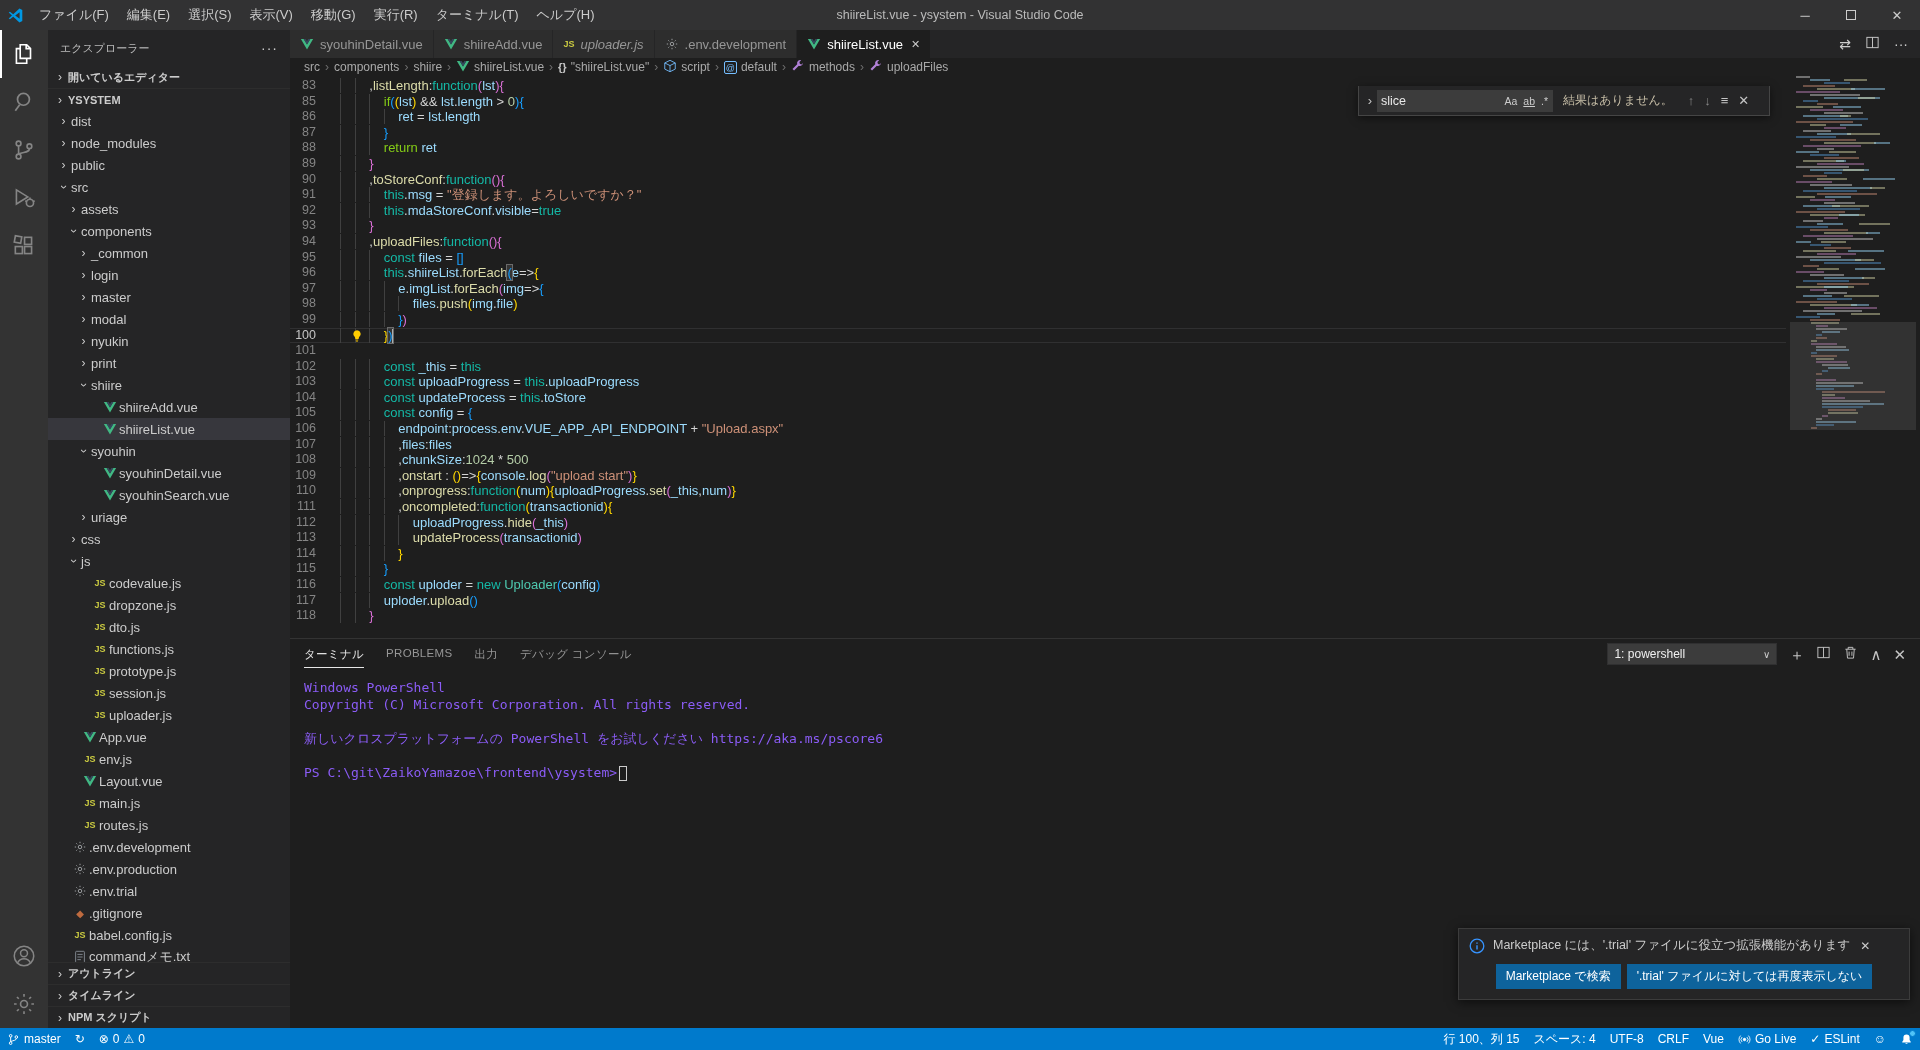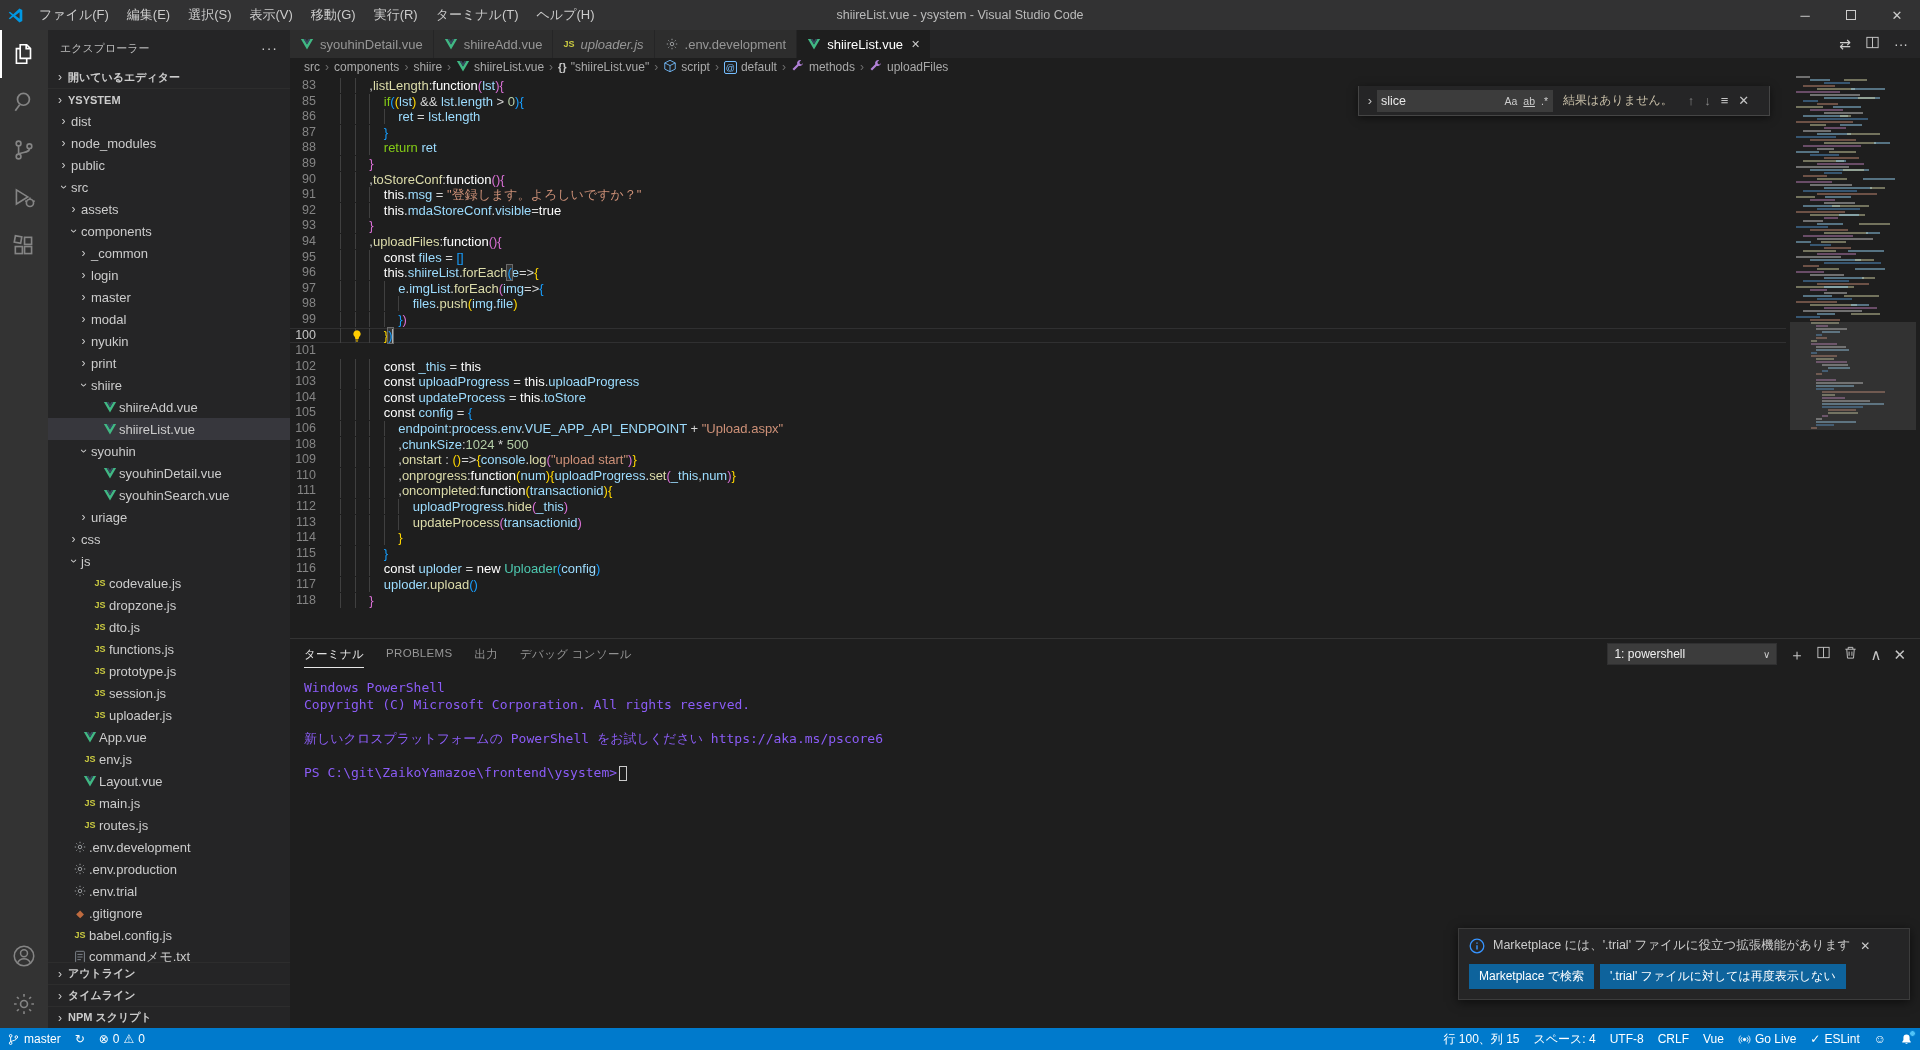--- a/index.html
+++ b/index.html
@@ -67,21 +67,21 @@
   
   #code-area { position:absolute; left:0; top:46px; right:0; bottom:390px; background:#1e1e1e; overflow:hidden; }
   #code-lines { position:absolute; left:0; top:2px; right:134px; }
   .code-line { display:flex; height:15.6px; line-height:15.6px; font-family:Liberation Sans, sans-serif; font-size:13px; position:relative; }
   .code-line .ln { flex:0 0 36px; text-align:right; padding-right:10px; color:#858585; font-size:12.5px; }
   .code-line .lc { white-space:pre; color:#d4d4d4; }
   .code-line.active { box-shadow:inset 0 1px 0 #303031, inset 0 -1px 0 #303031; }
   .code-line.active .ln { color:#c6c6c6; }
   .ind { white-space:pre; }
   .ind.gl { box-shadow:inset 1px 0 0 #404040; }
-  .tk-kw{color:#ffffff} .tk-flow{color:#84cc16} .tk-var{color:#9cdcfe} .tk-fn{color:#dcdcaa}
+  .tk-kw{color:#14b8a6} .tk-flow{color:#84cc16} .tk-var{color:#9cdcfe} .tk-fn{color:#dcdcaa}
   .tk-str{color:#ce9178} .tk-num{color:#b5cea8} .tk-cls{color:#4ec9b0} .tk-p{color:#d4d4d4}
   .br0{color:#ffd700} .br1{color:#da70d6} .br2{color:#179fff}
   .bm { outline:1px solid #6a6a6a; background:rgba(120,120,120,.25); }
   .cursor { display:inline-block; width:2px; height:14px; background:#aeafad; vertical-align:middle; margin-left:-1px; }
   #lightbulb { position:absolute; left:60px; width:14px; height:14px; top:1px; }
 
   
   #minimap { position:absolute; right:4px; top:0; width:126px; bottom:0; }
   .mm-row { position:relative; height:3px; }
   .mm-seg { position:absolute; top:0; height:2px; opacity:.45; }
@@ -119,21 +119,21 @@
   #sb-right { margin-left:auto; display:flex; align-items:flex-start; }
   .sb-icon { font-size:12px; }
   .bell-wrap { position:relative; display:flex; }
   .bell-dot { position:absolute; right:-3px; top:-3px; width:7px; height:7px; border-radius:50%; background:#4fc3f7; border:1px solid #007acc; }
 
   
   #toast { position:absolute; right:10px; bottom:50px; width:452px; background:#252526; border:1px solid #3c3c3c; box-shadow:0 2px 10px rgba(0,0,0,.6); z-index:50; }
   #toast-head { display:flex; align-items:center; padding:8px 10px 4px; font-size:12.5px; color:#cccccc; }
   #toast-head svg { width:16px; height:16px; margin-right:8px; flex:0 0 16px; }
   #toast-close { margin-left:10px; color:#cccccc; font-size:12px; }
-  #toast-buttons { display:flex; justify-content:flex-start; gap:6px; padding:6px 10px 10px; }
+  #toast-buttons { display:flex; justify-content:center; gap:6px; padding:6px 10px 10px; }
   .toast-btn { background:#0e639c; color:#ffffff; border:none; font-size:12px; padding:4px 10px; cursor:pointer; font-family:inherit; white-space:nowrap; }
 </style>
 </head>
 <body>
 
 <div id="titlebar">
   <span class="logo">
     <svg width="17" height="17" viewBox="0 0 24 24">
         <path fill="#0098e4" d="M17.6 2.2 8.8 10.3 4.2 6.8 2.4 7.7l4.6 4.3-4.6 4.3 1.8.9 4.6-3.5 8.8 8.1 4-1.9V4.1l-4-1.9zm.2 5.1v9.4L11.6 12l6.2-4.7z"></path>
       </svg>
@@ -700,20 +700,24 @@
           </div>
           <div class="code-line">
             <span class="ln">105</span>
             <span class="lc"><span class="ind">    </span><span class="ind gl">    </span><span class="ind gl">    </span><span class="ind gl">    </span><span class="tk-kw">const</span><span class="tk-p"> </span><span class="tk-var">config</span><span class="tk-p"> </span><span class="tk-p">=</span><span class="tk-p"> </span><span class="br2">{</span></span>
           </div>
           <div class="code-line">
             <span class="ln">106</span>
             <span class="lc"><span class="ind">    </span><span class="ind gl">    </span><span class="ind gl">    </span><span class="ind gl">    </span><span class="ind gl">    </span><span class="tk-var">endpoint</span><span class="tk-p">:</span><span class="tk-var">process</span><span class="tk-p">.</span><span class="tk-var">env</span><span class="tk-p">.</span><span class="tk-var">VUE_APP_API_ENDPOINT</span><span class="tk-p"> </span><span class="tk-p">+</span><span class="tk-p"> </span><span class="tk-str">"Upload.aspx"</span></span>
           </div>
           <div class="code-line">
+            <span class="ln">107</span>
+            <span class="lc"><span class="ind">    </span><span class="ind gl">    </span><span class="ind gl">    </span><span class="ind gl">    </span><span class="ind gl">    </span><span class="tk-p">,</span><span class="tk-var">files</span><span class="tk-p">:</span><span class="tk-var">files</span></span>
+          </div>
+          <div class="code-line">
             <span class="ln">108</span>
             <span class="lc"><span class="ind">    </span><span class="ind gl">    </span><span class="ind gl">    </span><span class="ind gl">    </span><span class="ind gl">    </span><span class="tk-p">,</span><span class="tk-var">chunkSize</span><span class="tk-p">:</span><span class="tk-num">1024</span><span class="tk-p"> </span><span class="tk-p">*</span><span class="tk-p"> </span><span class="tk-num">500</span></span>
           </div>
           <div class="code-line">
             <span class="ln">109</span>
             <span class="lc"><span class="ind">    </span><span class="ind gl">    </span><span class="ind gl">    </span><span class="ind gl">    </span><span class="ind gl">    </span><span class="tk-p">,</span><span class="tk-fn">onstart</span><span class="tk-p"> </span><span class="tk-p">:</span><span class="tk-p"> </span><span class="br0">(</span><span class="br0">)</span><span class="tk-p">=</span><span class="tk-p">&gt;</span><span class="br0">{</span><span class="tk-var">console</span><span class="tk-p">.</span><span class="tk-fn">log</span><span class="br1">(</span><span class="tk-str">"upload start"</span><span class="br1">)</span><span class="br0">}</span></span>
           </div>
           <div class="code-line">
             <span class="ln">110</span>
             <span class="lc"><span class="ind">    </span><span class="ind gl">    </span><span class="ind gl">    </span><span class="ind gl">    </span><span class="ind gl">    </span><span class="tk-p">,</span><span class="tk-fn">onprogress</span><span class="tk-p">:</span><span class="tk-kw">function</span><span class="br0">(</span><span class="tk-var">num</span><span class="br0">)</span><span class="br0">{</span><span class="tk-var">uploadProgress</span><span class="tk-p">.</span><span class="tk-fn">set</span><span class="br1">(</span><span class="tk-var">_this</span><span class="tk-p">,</span><span class="tk-var">num</span><span class="br1">)</span><span class="br0">}</span></span>

